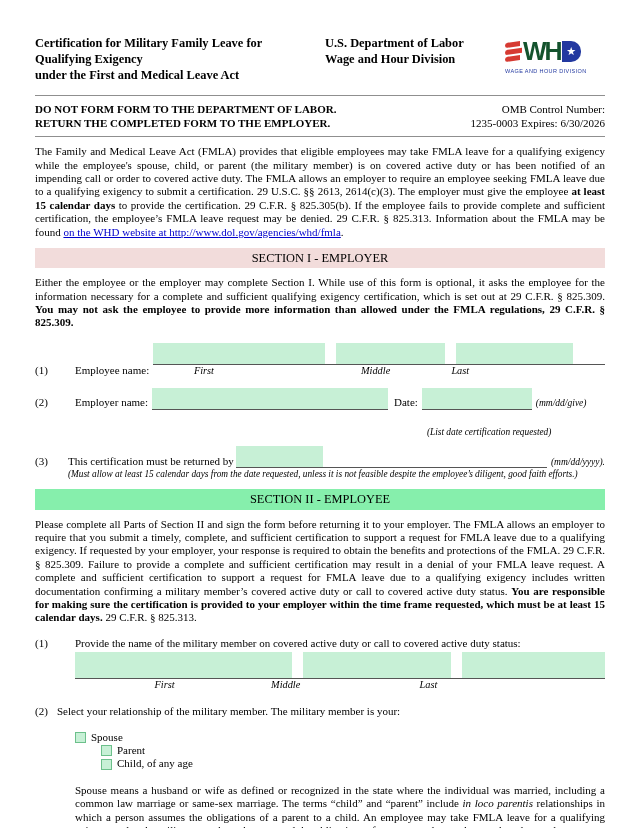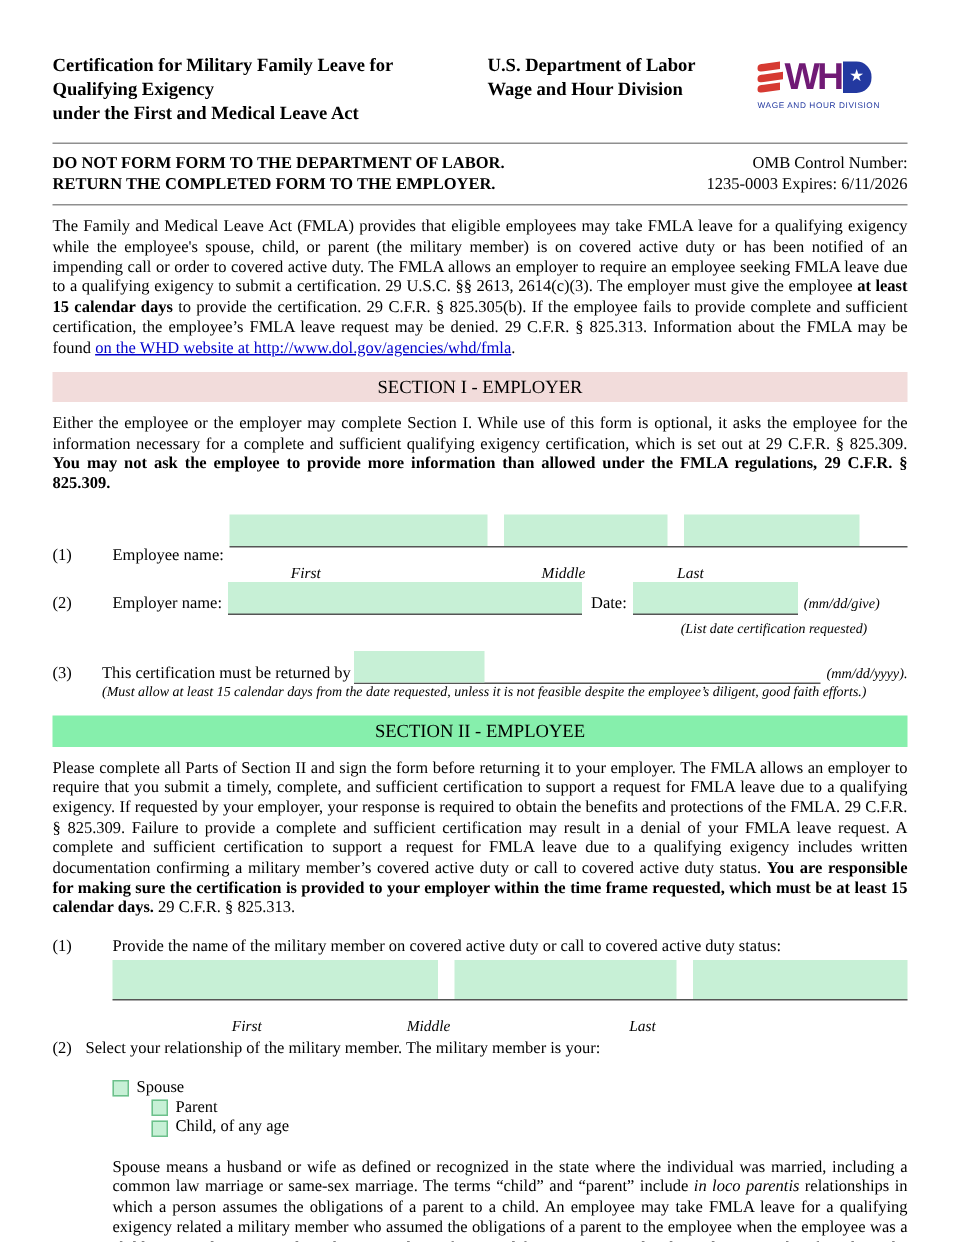--- a/index.html
+++ b/index.html
@@ -11,21 +11,21 @@
   }
   
   .hdr { display:flex; justify-content:space-between; align-items:flex-start; }
   .hdr-title { width:278px; font-weight:bold; font-size:12.4px; line-height:1.28; }
   .hdr-agency { width:168px; font-weight:bold; font-size:12.4px; line-height:1.28; }
   .logo { width:100px; text-align:center; }
   .logo-row { display:flex; align-items:center; justify-content:flex-start; height:30px; }
   .stripes { display:flex; flex-direction:column; justify-content:center; margin-right:1px; }
   .st { display:block; height:5px; background:#d63a32; border-radius:3px 0 0 3px; margin:1px 0; transform:skewY(-8deg); }
   .s1 { width:15px; } .s2 { width:17px; } .s3 { width:15px; }
-  .wh { font-family:"Liberation Sans", sans-serif; font-weight:bold; font-size:25px; color:#701a75; letter-spacing:-2px; line-height:1; }
+  .wh { font-family:"Liberation Sans", sans-serif; font-weight:bold; font-size:25px; color:#14532d; letter-spacing:-2px; line-height:1; }
   .dd { display:inline-flex; align-items:center; justify-content:center; width:19px; height:21px; background:#2339a0; border-radius:0 10px 10px 0; margin-left:1px; }
   .dd .star { color:#ffffff; font-size:11px; line-height:1; }
   .logo-cap { font-family:"Liberation Sans", sans-serif; font-size:5.5px; color:#2339a0; letter-spacing:0.4px; margin-top:2px; white-space:nowrap; text-align:left; }
   .rule { border-top:1px solid #8f8f8f; margin-top:11px; }
   .rule + .notice-row { margin-top:6px; }
   .notice-row { display:flex; justify-content:space-between; }
   .notice { font-weight:bold; font-size:11px; line-height:1.3; }
   .omb { text-align:right; font-size:11px; line-height:1.3; }
   .rule2 { border-top:1px solid #8f8f8f; margin-top:6px; }
   
@@ -40,27 +40,27 @@
   .frow { display:flex; align-items:flex-end; }
   .num { flex:0 0 40px; }
   .flbl { white-space:nowrap; }
   .r1 { margin-top:13px; }
   .fillwrap { flex:1; margin-left:4px; }
   .fill-line { display:flex; align-items:flex-end; border-bottom:1px solid #555; height:21px; }
   .fill-line.tall { height:26px; }
   .gbox { background:#c7f0d6; height:100%; }
   .gap { background:transparent; height:100%; }
   .subs { position:relative; height:13px; font-style:italic; font-size:10.3px; }
-  .subs span { position:absolute; top:12px; white-space:nowrap; }
+  .subs span { position:absolute; top:0; white-space:nowrap; }
   .r2 { margin-top:10px; }
   .ufield { background:#c7f0d6; height:21px; border-bottom:1px solid #555; margin-left:4px; }
   .date-lbl { margin-left:6px; }
   .fmt { font-style:italic; font-size:9.5px; margin-left:4px; white-space:nowrap; }
   .note { font-style:italic; font-size:9.3px; }
-  .date-note { margin-left:392px; margin-top:5px;text-align:center; }
+  .date-note { margin-left:392px; margin-top:17px; }
   .r3 { margin-top:8px; }
   .num3 { flex:0 0 33px; }
   .line3 { flex:1; border-bottom:1px solid #555; height:21px; position:relative; margin-left:2px; }
   .gbox3 { position:absolute; left:0; bottom:0; height:21px; width:28%; background:#c7f0d6; }
   .note3 { margin-left:33px; margin-top:1px; }
   .s2i1 { margin-top:12px; }
   .s2fill { margin-left:40px; margin-top:2px; }
   .s2i2 { margin-top:13px; align-items:baseline; }
   .num2 { flex:0 0 22px; }
   
@@ -106,21 +106,21 @@
 
   <div class="rule"></div>
 
   <div class="notice-row">
     <div class="notice">
       <div>DO NOT FORM FORM TO THE DEPARTMENT OF LABOR.</div>
       <div>RETURN THE COMPLETED FORM TO THE EMPLOYER.</div>
     </div>
     <div class="omb">
       <div>OMB Control Number:</div>
-      <div>1235-0003 Expires: 6/11/2026</div>
+      <div>1235-0003 Expires: 6/30/2026</div>
     </div>
   </div>
 
   <div class="rule2"></div>
 
   <p class="para"><span>The Family and Medical Leave Act (FMLA) provides that eligible employees may take FMLA leave for a qualifying exigency while the employee's spouse, child, or parent (the military member) is on covered active duty or has been notified of an impending call or order to covered active duty. The FMLA allows an employer to require an employee seeking FMLA leave due to a qualifying exigency to submit a certification. 29 U.S.C. §§ 2613, 2614(c)(3). The employer must give the employee </span><b>at least 15 calendar days</b><span> to provide the certification. 29 C.F.R. § 825.305(b). If the employee fails to provide complete and sufficient certification, the employee’s FMLA leave request may be denied. 29 C.F.R. § 825.313. Information about the FMLA may be found </span><a href="#" class="link">on the WHD website at http://www.dol.gov/agencies/whd/fmla</a><span>.</span></p>
 
   <div class="band band-pink">SECTION I - EMPLOYER</div>
 
   <p class="para"><span>Either the employee or the employer may complete Section I. While use of this form is optional, it asks the employee for the information necessary for a complete and sufficient qualifying exigency certification, which is set out at 29 C.F.R. § 825.309. </span><b>You may not ask the employee to provide more information than allowed under the FMLA regulations, 29 C.F.R. § 825.309.</b></p>

